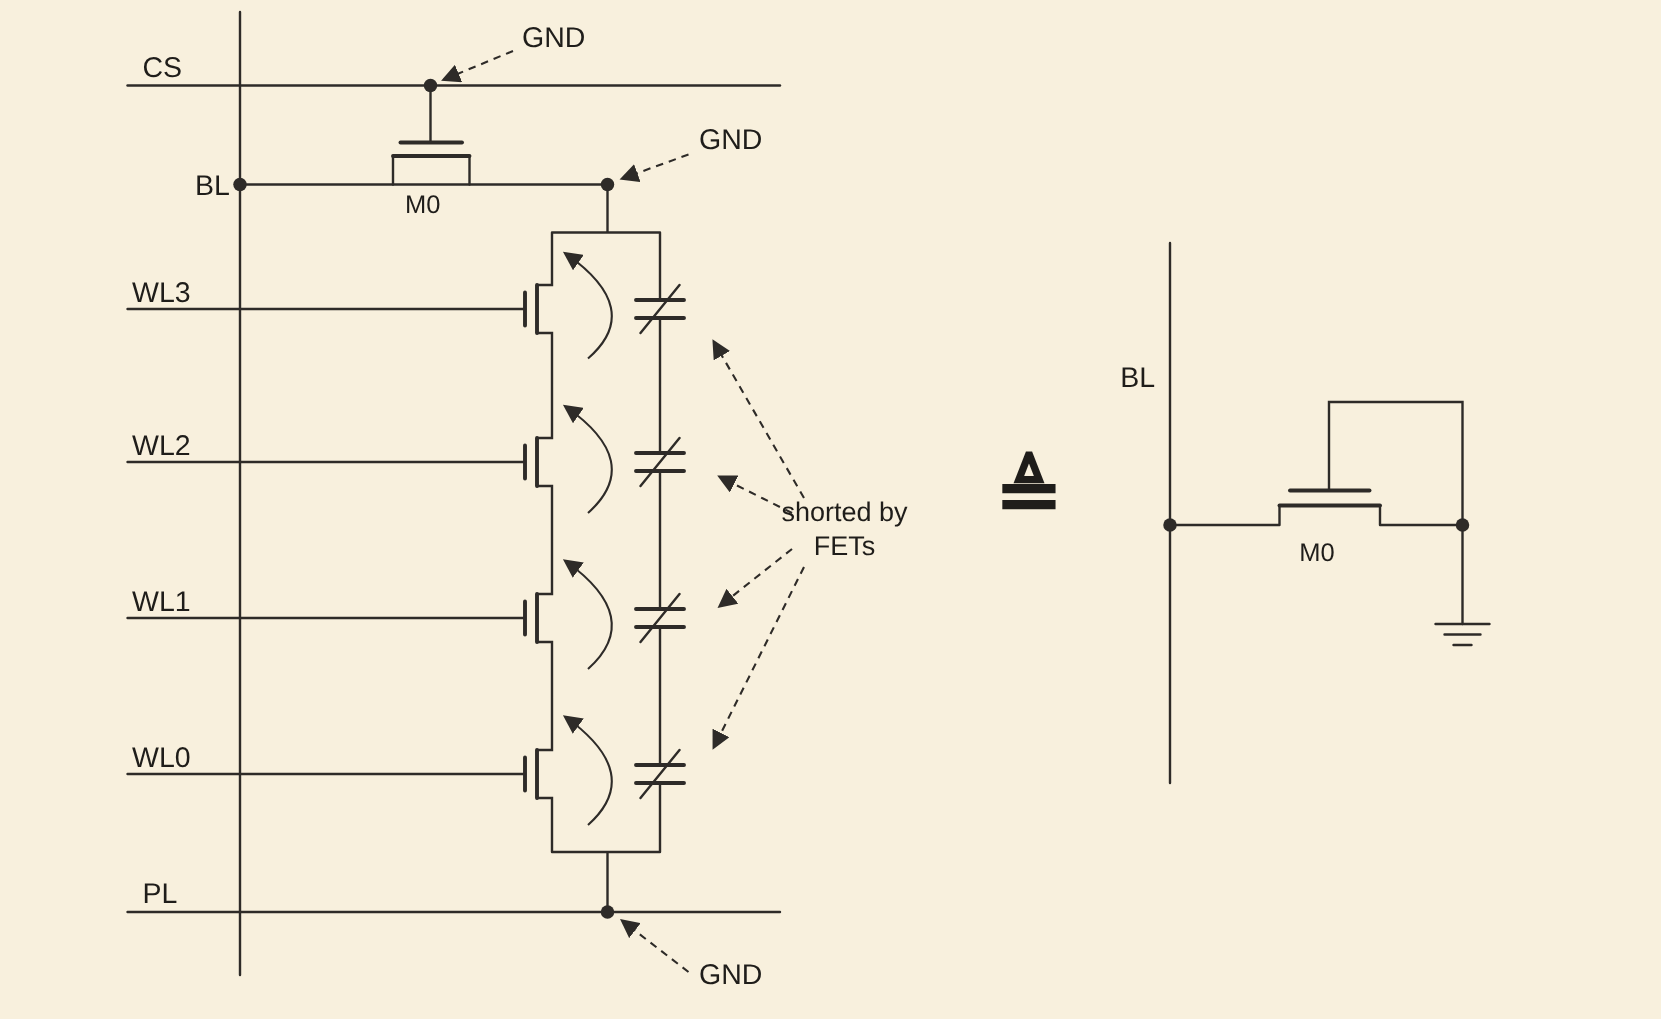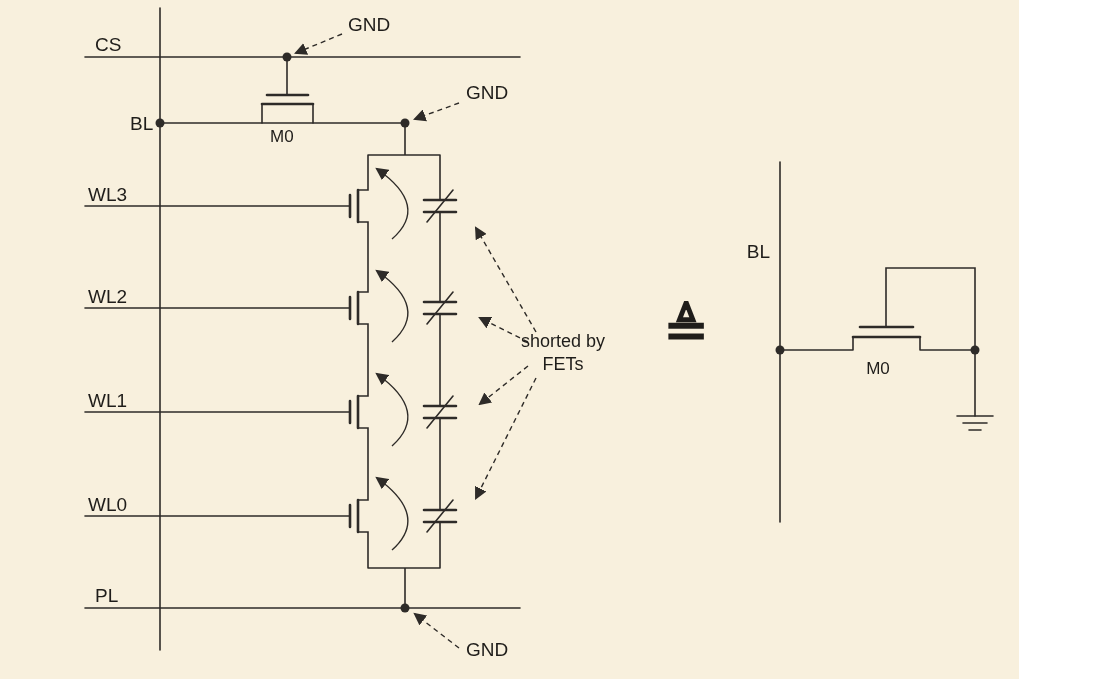--- a/index.html
+++ b/index.html
@@ -1,18 +1,18 @@
 <!DOCTYPE html>
 <html><head>
 <meta charset="utf-8">
 <style>
   html,body{margin:0;padding:0;}
   .stage{
     position:relative;
-    width:1019px;height:679px;
+    width:1107px;height:679px;
     background:#f8f0dd;
     font-family:"Liberation Sans", sans-serif;
     overflow:hidden;
   }
   svg{display:block}
   .wire{stroke:#2e2b28;stroke-width:1.6;fill:none;stroke-linecap:round;}
   .plate{stroke:#2e2b28;stroke-width:2.6;fill:none;stroke-linecap:round;}
   .dashed{stroke:#2e2b28;stroke-width:1.4;fill:none;stroke-dasharray:5 4;}
   .curve{stroke:#2e2b28;stroke-width:1.4;fill:none;}
   .dot{fill:#2e2b28;stroke:none;}

